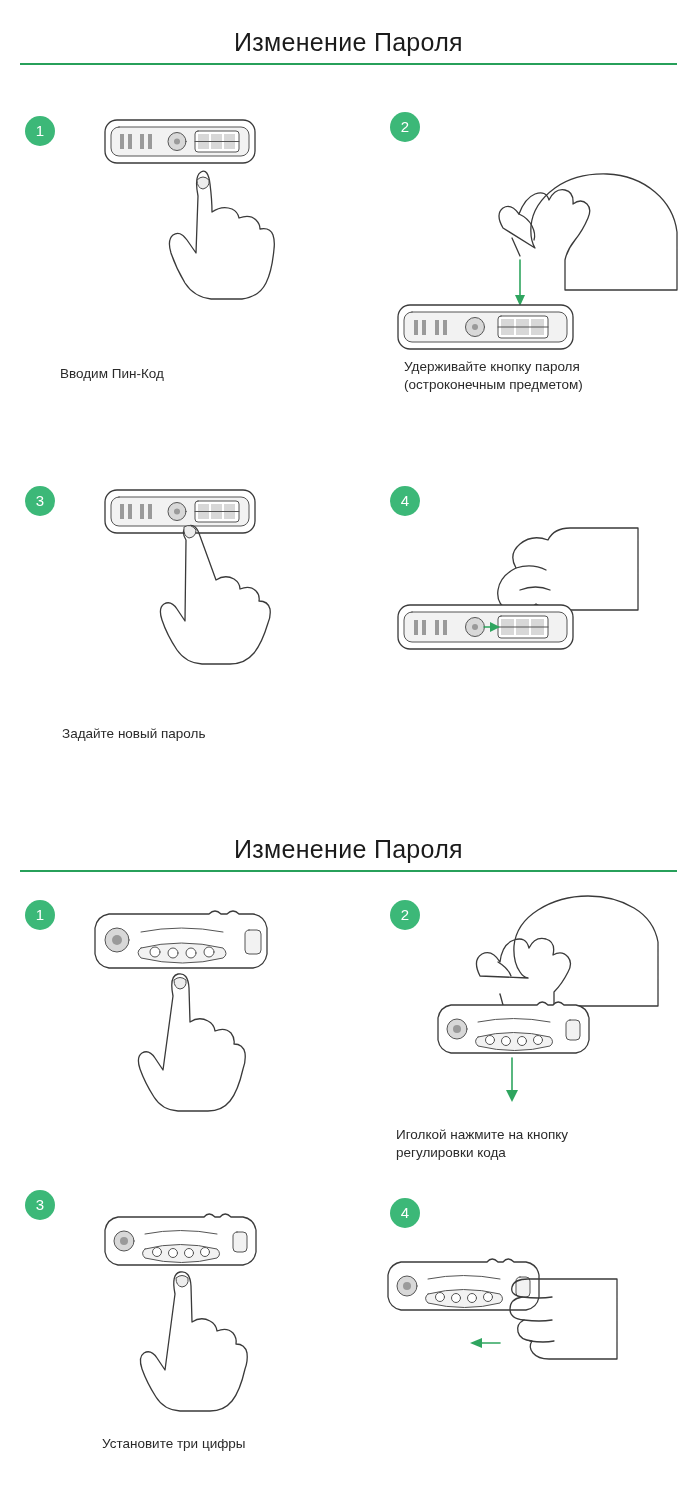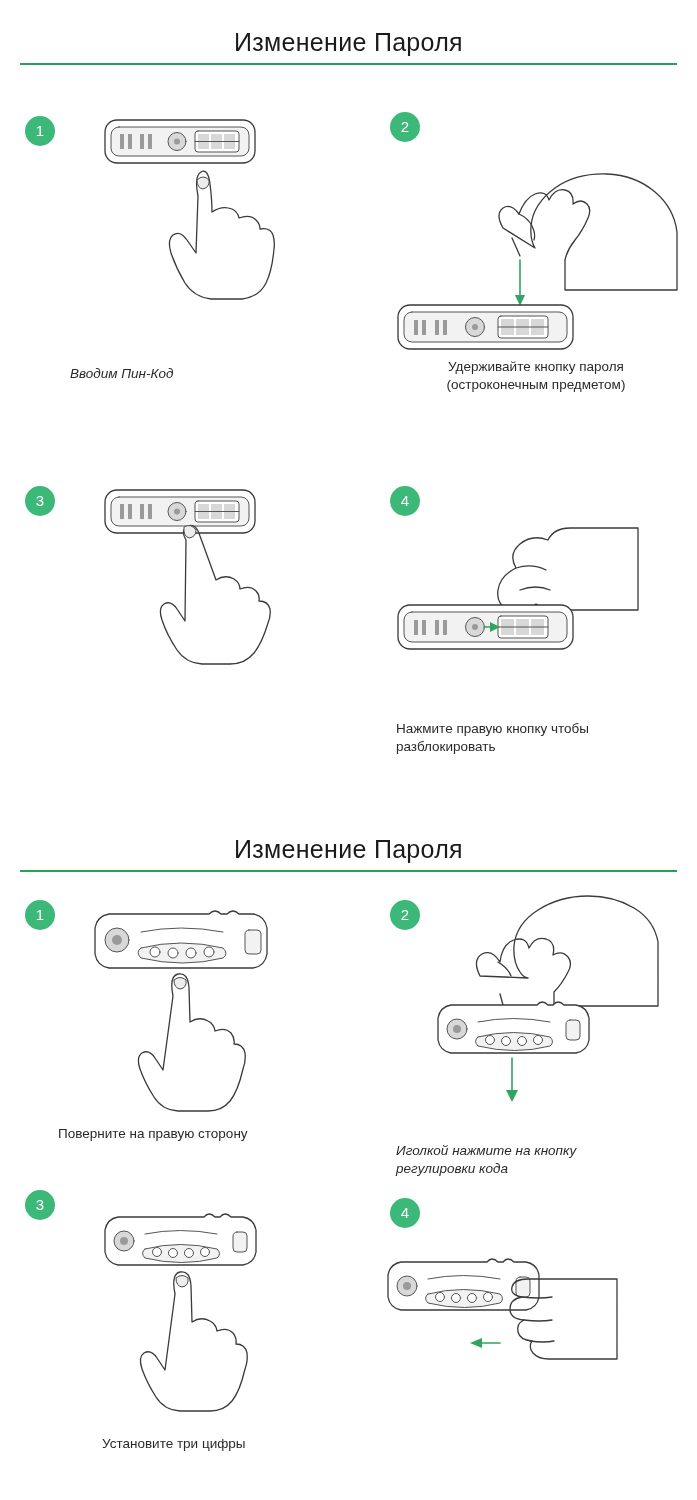--- a/index.html
+++ b/index.html
@@ -143,21 +143,21 @@
             <path class="stroke" d="M118 86 q-4 -20 3 -24 q7 -4 9 12 q2 16 2 28
                  q10 -7 20 -3 q6 3 7 9
                  q11 -4 17 2 q4 4 4 9
                  q10 -2 13 6 q2 6 1 14
                  q-2 22 -8 34 q-7 14 -24 16 l-31 0 q-17 -2 -26 -16
                  q-9 -15 -14 -30 q-4 -13 2 -18 q7 -5 14 5 l9 13 z"></path>
             <path class="nail" d="M117 70 q6 -6 12 0 q1 7 -6 9 q-6 -1 -6 -9 z"></path>
           </g>
         </svg>
       </div>
-      <div class="caption" style="left:50px; top:265px; width:280px;font-style:italic;">Вводим Пин-Код</div>
+      <div class="caption" style="left:40px; top:265px; width:280px;">Вводим Пин-Код</div>
     </div>
 
     <div class="step" style="left:348px; top:0px; width:310px; height:300px;">
       <div class="badge" style="left:22px; top:12px;">2</div>
       <div class="art" style="left:20px; top:40px;">
         <svg width="290" height="230" viewBox="0 0 290 230">
 
           <g>
             <path class="stroke" d="M115 88 q-8 -14 0 -20 q8 -5 16 6
                  q6 -16 16 -20 q11 -4 14 6
@@ -183,21 +183,21 @@
             <circle cx="87" cy="187" r="9.5" class="fill-mid stroke-thin"></circle>
             <circle cx="87" cy="187" r="3" class="fill-dark"></circle>
             <rect x="110" y="176" width="50" height="22" rx="3" class="fill-white stroke-thin"></rect>
             <rect x="113" y="179" width="13" height="16" class="fill-mid"></rect>
             <rect x="128" y="179" width="13" height="16" class="fill-mid"></rect>
             <rect x="143" y="179" width="13" height="16" class="fill-mid"></rect>
             <line x1="110" y1="187" x2="160" y2="187" class="stroke-thin"></line>
           </g>
         </svg>
       </div>
-      <div class="caption" style="left:23px; top:258px; width:290px;text-align:center;">Удерживайте кнопку пароля
+      <div class="caption" style="left:36px; top:258px; width:290px;">Удерживайте кнопку пароля
 (остроконечным предметом)</div>
     </div>
   </div>
 
   <div class="steps" style="position:absolute; left:20px; top:470px; width:657px; height:320px;">
 
     <div class="step" style="left:0px; top:0px; width:330px; height:300px;">
       <div class="badge" style="left:5px; top:16px;">3</div>
       <div class="art" style="left:60px; top:10px;">
         <svg width="230" height="230" viewBox="0 0 230 230">
@@ -220,20 +220,21 @@
             <path class="stroke" d="M106 60 q-6 -10 2 -14 q8 -3 12 10 l16 44
                  q9 -6 18 -1 q6 4 6 10
                  q10 -4 16 2 q4 4 3 10
                  q9 0 11 8 q1 7 -2 14
                  q-6 20 -14 30 q-9 11 -24 11 l-28 0 q-16 -1 -25 -14
                  q-10 -15 -15 -30 q-4 -12 2 -16 q7 -4 13 5 l8 12 z"></path>
             <path class="nail" d="M104 47 q7 -4 12 3 q0 7 -7 8 q-6 -2 -5 -11 z"></path>
           </g>
         </svg>
       </div>
+      <div class="caption" style="left:42px; top:255px; width:280px;">Задайте новый пароль</div>
     </div>
 
     <div class="step" style="left:348px; top:0px; width:310px; height:300px;">
       <div class="badge" style="left:22px; top:16px;">4</div>
       <div class="art" style="left:20px; top:40px;">
         <svg width="290" height="220" viewBox="0 0 290 220">
 
           <g>
             <path class="stroke" d="M120 100 q-12 -6 -10 -20 q2 -14 18 -22
                  q-8 -14 4 -24 q12 -10 28 -4 q6 -12 22 -12 l68 0 l0 82 l-80 0
@@ -255,22 +256,20 @@
             <rect x="113" y="109" width="13" height="16" class="fill-mid"></rect>
             <rect x="128" y="109" width="13" height="16" class="fill-mid"></rect>
             <rect x="143" y="109" width="13" height="16" class="fill-mid"></rect>
             <line x1="110" y1="117" x2="160" y2="117" class="stroke-thin"></line>
           </g>
 
           <path class="green-stroke" d="M96 117 l12 0"></path>
           <path class="green-fill" d="M112 117 l-10 -5 l0 10 z"></path>
         </svg>
       </div>
-      <div class="caption" style="left:28px; top:250px; width:290px;">Нажмите правую кнопку чтобы
-разблокировать</div>
     </div>
   </div>
 
   <div class="section-header" style="position:absolute; left:20px; top:835px; width:657px;">
     <span class="section-title">Изменение Пароля</span>
     <div class="section-rule"></div>
   </div>
 
   <div class="steps" style="position:absolute; left:20px; top:890px; width:657px; height:280px;">
 
@@ -296,21 +295,20 @@
           <g>
             <path class="stroke" d="M98 96 q-4 -20 5 -22 q10 -2 11 14 l1 34
                  q9 -6 18 -1 q6 3 7 10
                  q10 -4 16 2 q4 5 3 11
                  q9 0 11 9 q1 8 -2 16 q-5 22 -13 32 q-8 10 -22 10 l-30 0
                  q-16 -1 -24 -14 q-9 -14 -14 -28 q-4 -12 2 -16 q7 -4 13 5 l8 12 z"></path>
             <path class="nail" d="M99 80 q6 -5 12 0 q1 8 -6 9 q-6 -1 -6 -9 z"></path>
           </g>
         </svg>
       </div>
-      <div class="caption" style="left:38px; top:235px; width:300px;">Поверните на правую сторону</div>
     </div>
 
     <div class="step" style="left:348px; top:0px; width:310px; height:270px;">
       <div class="badge" style="left:22px; top:10px;">2</div>
       <div class="art" style="left:40px; top:0px;">
         <svg width="270" height="230" viewBox="0 0 270 230">
 
           <g>
             <path class="stroke" d="M72 86 q-8 -16 2 -22 q10 -5 18 8
                  q2 -18 14 -22 q12 -4 15 8
@@ -333,21 +331,21 @@
             <circle cx="114" cy="151" r="4.5" class="fill-white stroke-thin"></circle>
             <circle cx="130" cy="150" r="4.5" class="fill-white stroke-thin"></circle>
             <path class="stroke-thin" d="M70 132 q35 -7 72 0"></path>
             <rect x="158" y="130" width="14" height="20" rx="4" class="fill-light stroke-thin"></rect>
           </g>
 
           <path class="green-stroke" d="M104 168 l0 34"></path>
           <path class="green-fill" d="M104 212 l-6 -12 l12 0 z"></path>
         </svg>
       </div>
-      <div class="caption" style="left:28px; top:252px; width:290px;font-style:italic;">Иголкой нажмите на кнопку
+      <div class="caption" style="left:28px; top:236px; width:290px;">Иголкой нажмите на кнопку
 регулировки кода</div>
     </div>
   </div>
 
   <div class="steps" style="position:absolute; left:20px; top:1180px; width:657px; height:300px;">
 
     <div class="step" style="left:0px; top:0px; width:330px; height:290px;">
       <div class="badge" style="left:5px; top:10px;">3</div>
       <div class="art" style="left:65px; top:28px;">
         <svg width="230" height="210" viewBox="0 0 230 210">

